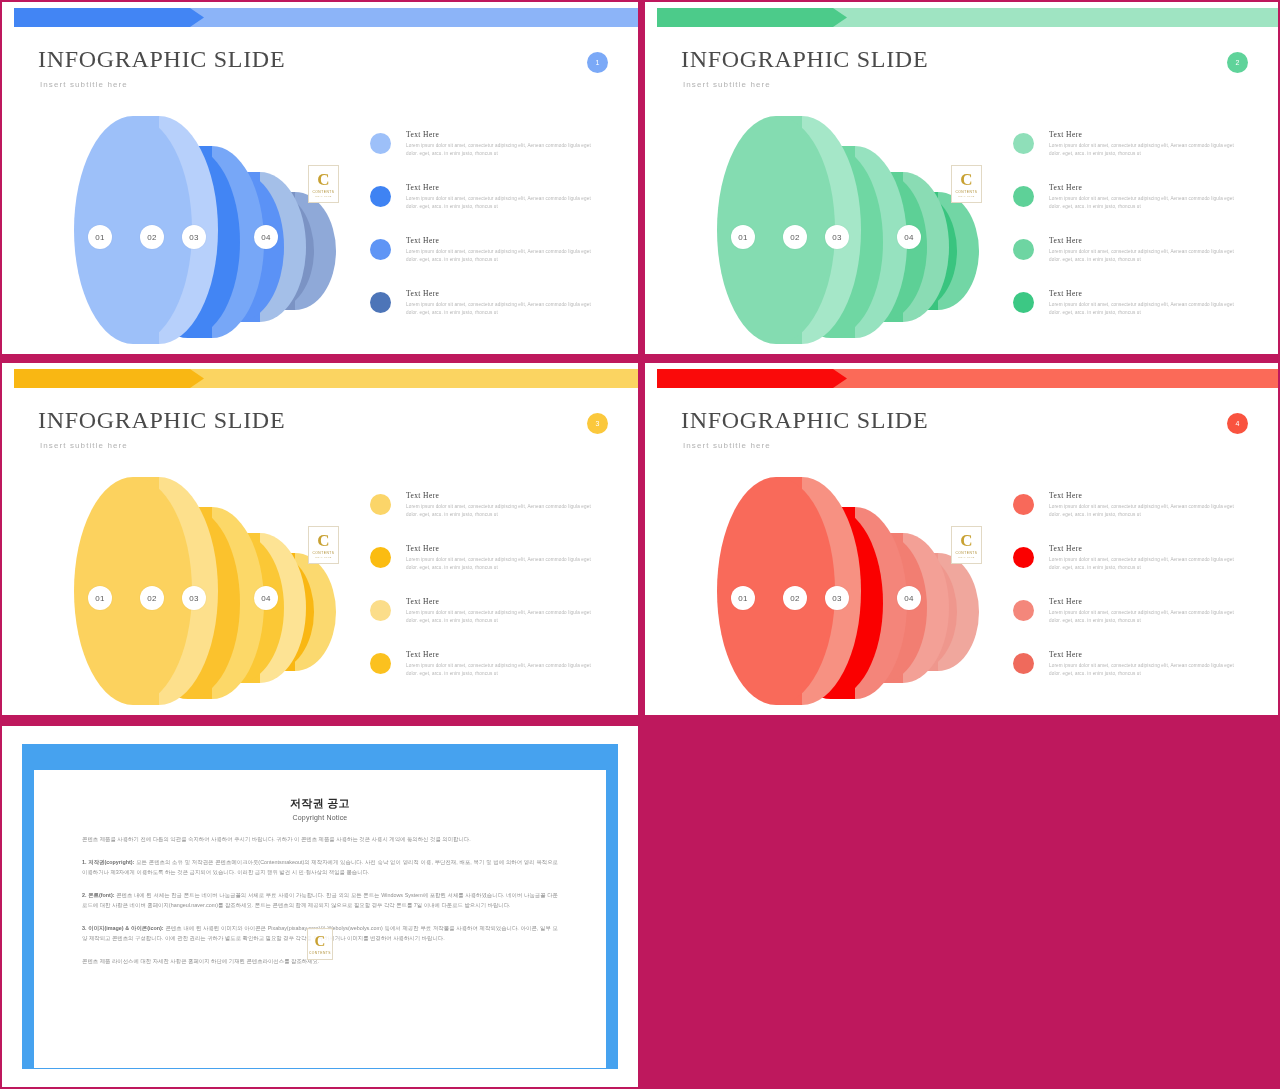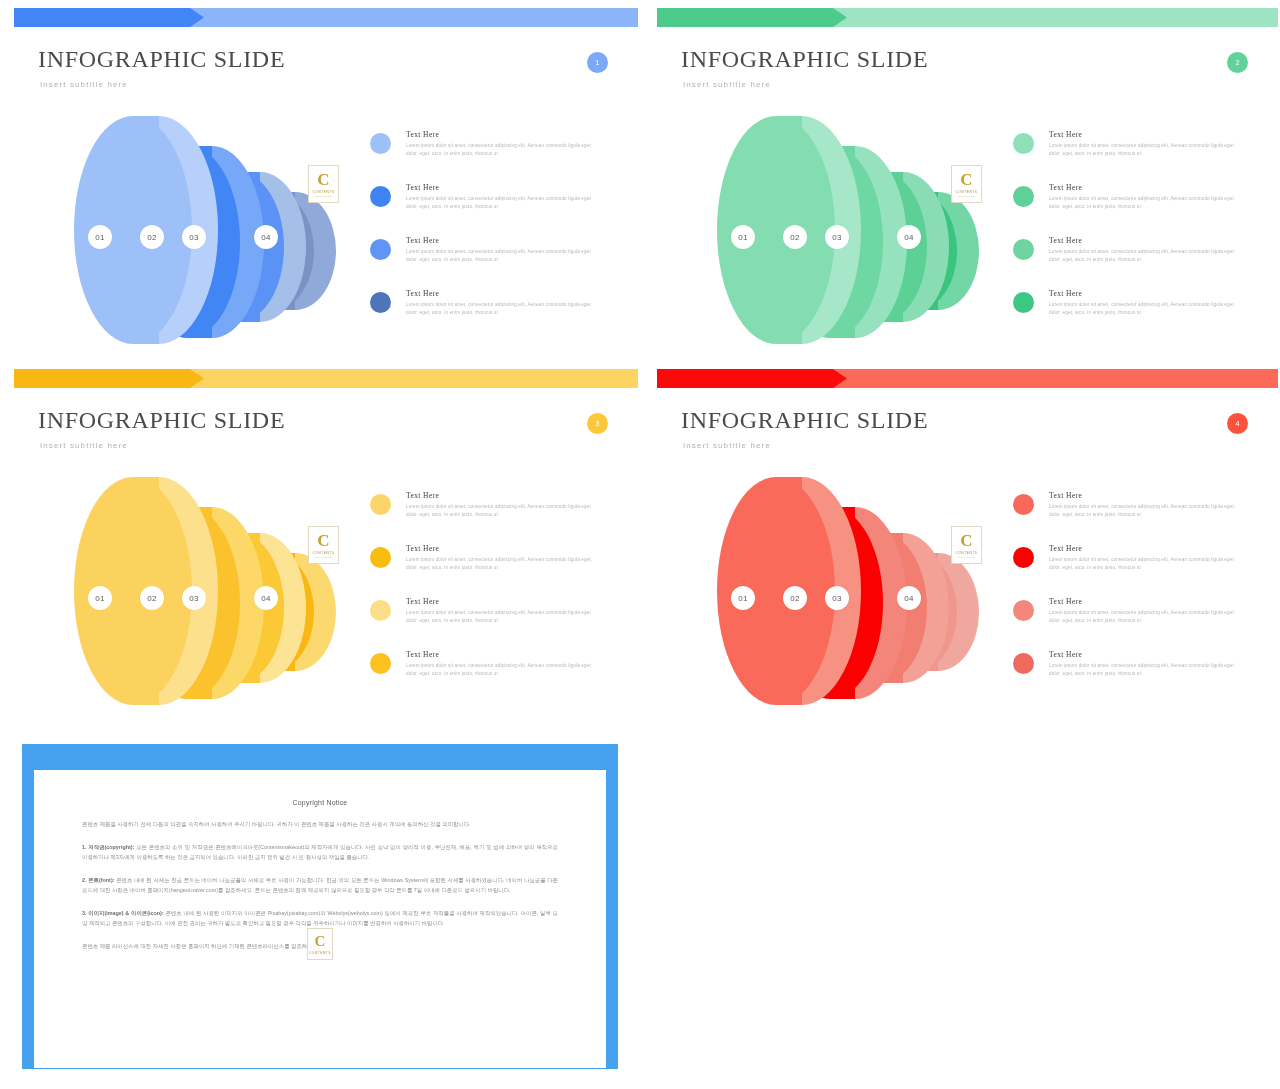--- a/index.html
+++ b/index.html
@@ -5,21 +5,21 @@
   * { box-sizing: border-box; margin: 0; padding: 0; }
   html, body {
     width: 1280px; height: 1089px;
     background: #dcecef;
     font-family: "Liberation Sans", sans-serif;
     overflow: hidden;
   }
   .canvas {
     position: relative;
     width: 1280px; height: 1089px;
-    background: #ffffff;
+    background: #be185d;
   }
 
   
   .slide {
     position: absolute;
     background: #ffffff;
     overflow: hidden;
   }
   .slide-1 { left: 2px;   top: 2px;   width: 636px; height: 352px; }
   .slide-2 { left: 645px; top: 2px;   width: 633px; height: 352px; }
@@ -404,20 +404,21 @@
           <div class="legend-body">
             <div class="legend-head">Text Here</div>
             <div class="legend-text">Lorem ipsum dolor sit amet, consectetur adipiscing elit, Aenean commodo ligula eget dolor. eget, arcu. in enim justo, rhoncus ut</div>
           </div>
         </div>
       </div>
     </div>
     <div class="slide slide-5">
       <div class="cc-frame" style="background: rgb(70, 162, 239);">
         <div class="cc-card">
+          <div class="cc-title">저작권 공고</div>
           <div class="cc-subtitle">Copyright Notice</div>
           <div class="cc-para">콘텐츠 제품을 사용하기 전에 다음의 약관을 숙지하여 사용하여 주시기 바랍니다. 귀하가 이 콘텐츠 제품을 사용하는 것은 사용시 계약에 동의하신 것을 의미합니다.</div>
           <div class="cc-para"><b>1. 저작권(copyright):</b> 모든 콘텐츠의 소유 및 저작권은 콘텐츠메이크아웃(Contentsmakeout)의 제작자에게 있습니다. 사전 승낙 없이 영리적 이용, 무단전재, 배포, 복기 및 법에 의하여 영리 목적으로 이용하거나 제3자에게 이용하도록 하는 것은 금지되어 있습니다. 이러한 금지 행위 발견 시 민·형사상의 책임을 묻습니다.</div>
           <div class="cc-para"><b>2. 폰트(font):</b> 콘텐츠 내에 된 서체는 한글 폰트는 네이버 나눔글꼴의 서체로 무료 사용이 가능합니다. 한글 외의 모든 폰트는 Windows System에 포함된 서체를 사용하였습니다. 네이버 나눔글꼴 다운로드에 대한 사항은 네이버 홈페이지(hangeul.naver.com)를 참조하세요. 폰트는 콘텐츠의 함께 제공되지 않으므로 필요할 경우 각각 폰트를 7일 이내에 다운로드 받으시기 바랍니다.</div>
           <div class="cc-para"><b>3. 이미지(image) &amp; 아이콘(icon):</b> 콘텐츠 내에 된 사용된 이미지와 아이콘은 Pixabay(pixabay.com)와 Webolys(webolys.com) 등에서 제공한 무료 저작물을 사용하여 제작되었습니다. 아이콘, 일부 모양 제작되고 콘텐츠의 구성합니다. 이에 관한 권리는 귀하가 별도로 확인하고 필요할 경우 각각을 위주하시거나 이미지를 변경하여 사용하시기 바랍니다.</div>
           <div class="cc-para">콘텐츠 제품 라이선스에 대한 자세한 사항은 홈페이지 하단에 기재된 콘텐츠라이선스를 참조하세요.</div>
           <div class="cc-logo">
             <div class="logo-c">C</div>
             <div class="logo-word">CONTENTS</div>
           </div>

